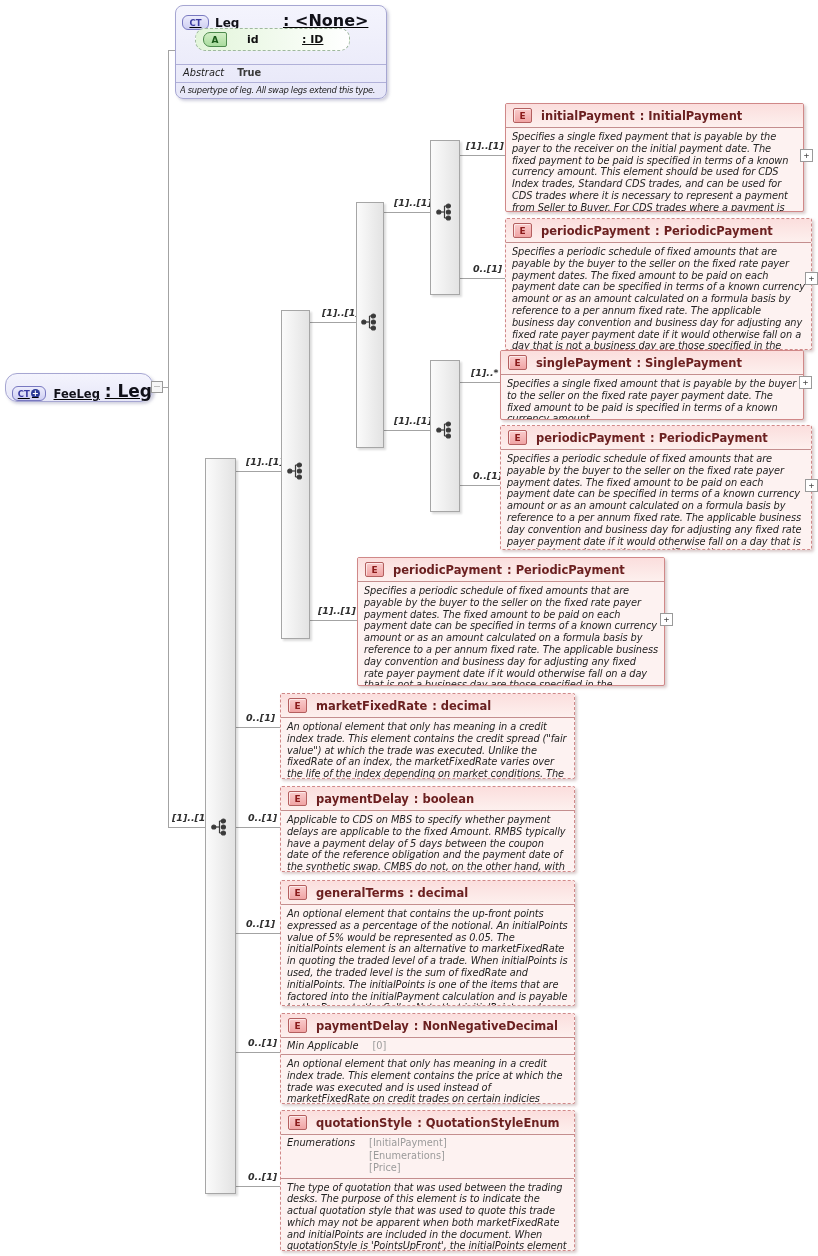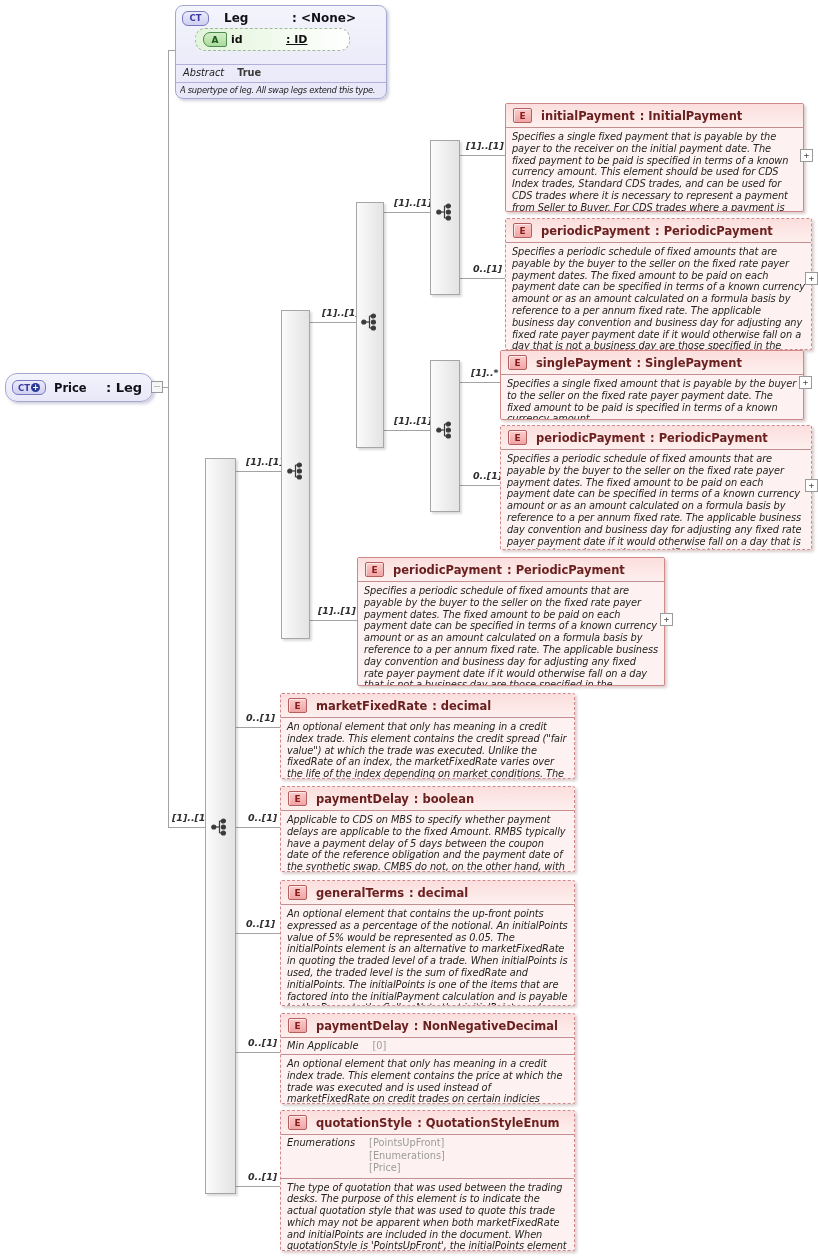--- a/index.html
+++ b/index.html
@@ -37,44 +37,44 @@
   .facet-sec{padding:2px 6px 3px 6px;border-bottom:1px solid #c48e8e;display:flex;}
   .facet-lab{font-size:9.8px;font-style:italic;color:#1d1d1d;white-space:nowrap;}
   .facet-val{font-size:9.8px;color:#9b9b9b;margin-left:14px;white-space:nowrap;}
   .enum-col{margin-left:14px;display:flex;flex-direction:column;}
   .enum-col span{font-size:9.8px;color:#9b9b9b;line-height:12.5px;white-space:nowrap;}
 
   
   .ct-box{position:absolute;background:linear-gradient(to bottom,#f4f4fd,#e7e7f8);
           border:1px solid #a6a6d2;border-radius:8px;
           box-shadow:2px 2px 3px rgba(120,120,160,0.35);}
-  .ct-header{height:24px;display:flex;align-items:center;padding-left:6px;}
+  .ct-header{height:24px;display:flex;align-items:flex-end;padding-left:6px;text-decoration:underline;}
   .ct-badge{width:25px;height:13px;border-radius:6px;background:linear-gradient(to bottom,#ececfc,#cfcff2);
             border:1px solid #7878c0;display:flex;align-items:center;justify-content:center;
             font-size:8.5px;font-weight:bold;color:#3a3aa0;}
   .ct-name{margin-left:9px;font-size:12px;font-weight:bold;color:#101018;}
-  .ct-type{font-size:12px;font-weight:bold;color:#101018;white-space:nowrap;}
+  .ct-type{font-size:16px;font-weight:bold;color:#101018;white-space:nowrap;}
   .plus-circle{width:9px;height:9px;border-radius:50%;background:#2b3a96;color:#ffffff;
                font-size:8px;line-height:9px;text-align:center;font-weight:bold;margin-left:1px;}
   .divider{position:absolute;left:0;right:0;height:1px;background:#b0b0d8;}
   .leg-ann{position:absolute;left:4px;right:2px;font-size:8.4px;font-style:italic;color:#232323;
            letter-spacing:-0.3px;white-space:nowrap;overflow:hidden;}
   .abs-row{position:absolute;left:7px;display:flex;}
   .abs-lab{font-size:9.8px;font-style:italic;color:#1d1d1d;}
   .abs-val{font-size:9.8px;font-weight:bold;color:#3a3a3a;margin-left:13px;}
 
   
   .attr-box{position:absolute;border:1px dashed #9fb89f;border-radius:10px;
             background:linear-gradient(to right,#e2f5da,#ffffff);display:flex;align-items:center;
             padding-left:7px;}
   .a-badge{width:22px;height:13px;border-radius:7px 2px 2px 7px;
            background:linear-gradient(to bottom,#d2eec6,#a9dc9e);border:1px solid #4d8a4d;
            display:flex;align-items:center;justify-content:center;
            font-size:9px;font-weight:bold;color:#1a5a1a;}
-  .attr-name{margin-left:4px;font-size:11px;font-weight:bold;color:#101010;width:55px;}
+  .attr-name{margin-left:20px;font-size:11px;font-weight:bold;color:#101010;width:55px;}
   .attr-type{font-size:11px;font-weight:bold;color:#101010;text-decoration:underline;}
 
   
   .plus-box{position:absolute;width:11px;height:11px;background:#ffffff;border:1px solid #9a9a9a;
             font-size:9px;line-height:10px;text-align:center;color:#4a4a4a;
             font-family:"DejaVu Sans Mono",monospace;}
   .conn-sq{position:absolute;width:10px;height:10px;background:#f6f6f6;border:1px solid #9a9a9a;}
   .conn-sq::after{content:"";position:absolute;left:2px;right:2px;top:4px;height:1px;background:#bdbdbd;}
 </style>
 </head>
@@ -182,21 +182,21 @@
         <circle cx="12.4" cy="10" r="2"></circle>
         <circle cx="12.4" cy="16" r="2"></circle>
       </g>
     </svg>
 
   <div class="ct-box" style="left:175px;top:5px;width:210px;height:92px;">
     <div class="ct-header">
       <span class="ct-badge">
           <span>CT</span>
         </span>
-      <span class="ct-name" style="width:68px;margin-left:15px;">Leg</span>
+      <span class="ct-name" style="width:68px;margin-left:6px;">Leg</span>
       <span class="ct-type">: &lt;None&gt;</span>
     </div>
     <div class="divider" style="top:58px;"></div>
     <div class="abs-row" style="top:61px;justify-content:center;">
       <span class="abs-lab">Abstract</span>
       <span class="abs-val">True</span>
     </div>
     <div class="divider" style="top:76px;"></div>
     <div class="leg-ann" style="top:79px;">A supertype of leg. All swap legs extend this type.</div>
   </div>
@@ -208,22 +208,22 @@
     <span class="attr-name">id</span>
     <span class="attr-type">: ID</span>
   </div>
 
   <div class="ct-box" style="left:5px;top:373px;width:146px;height:27px;border-radius:12px;">
     <div class="ct-header" style="height:27px;">
       <span class="ct-badge" style="width:32px;">
         <span>CT</span>
           <span class="plus-circle">+</span>
       </span>
-      <span class="ct-name" style="font-size:11.5px;width:52px;margin-left:8px;">Price</span>
-      <span class="ct-type" style="font-size:13px;">: Leg</span>
+      <span class="ct-name" style="font-size:11.5px;width:52px;margin-left:8px;">FeeLeg</span>
+      <span class="ct-type" style="font-size:17px;">: Leg</span>
     </div>
   </div>
   <div class="conn-sq" style="left:151px;top:381px;"></div>
 
   <div class="el" style="left:505px;top:103px;width:297px;height:107px;">
     <div class="el-header">
       <span class="e-badge">
           <span>E</span>
         </span>
       <span class="el-name">initialPayment</span>
@@ -333,21 +333,21 @@
     <div class="el-header">
       <span class="e-badge">
           <span>E</span>
         </span>
       <span class="el-name">quotationStyle</span>
       <span class="el-type">: QuotationStyleEnum</span>
     </div>
     <div class="facet-sec">
       <span class="facet-lab">Enumerations</span>
       <span class="enum-col">
-        <span>[PointsUpFront]</span>
+        <span>[InitialPayment]</span>
         <span>[Enumerations]</span>
         <span>[Price]</span>
       </span>
     </div>
     <div class="el-ann">The type of quotation that was used between the trading desks. The purpose of this element is to indicate the actual quotation style that was used to quote this trade which may not be apparent when both marketFixedRate and initialPoints are included in the document. When quotationStyle is 'PointsUpFront', the initialPoints element should be populated. When quotationStyle is 'TradedSpread', the marketFixedRate element should be populated.</div>
   </div>
 
 </div>
 
 </body></html>

